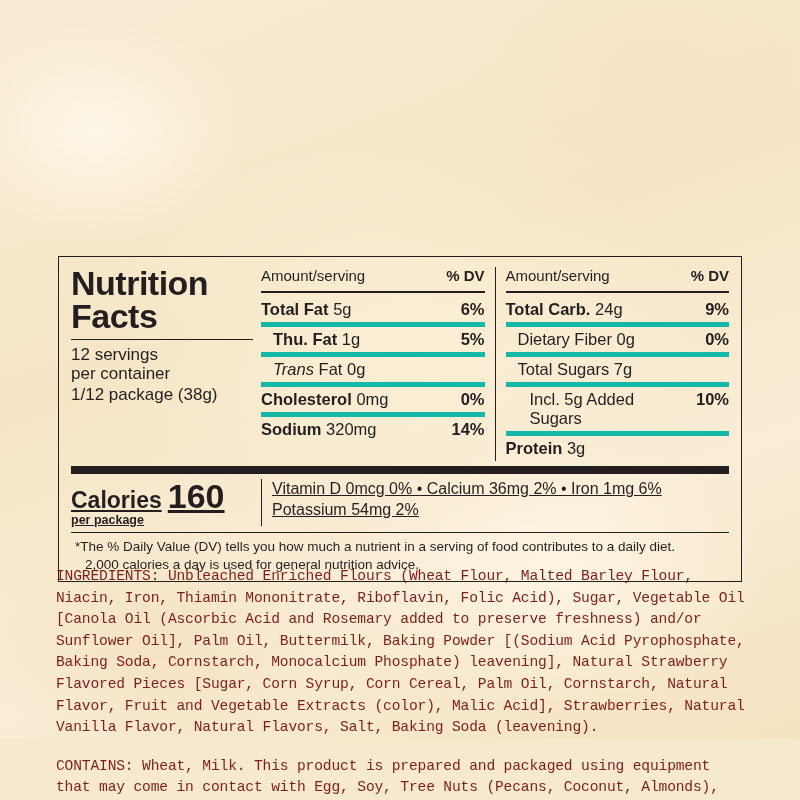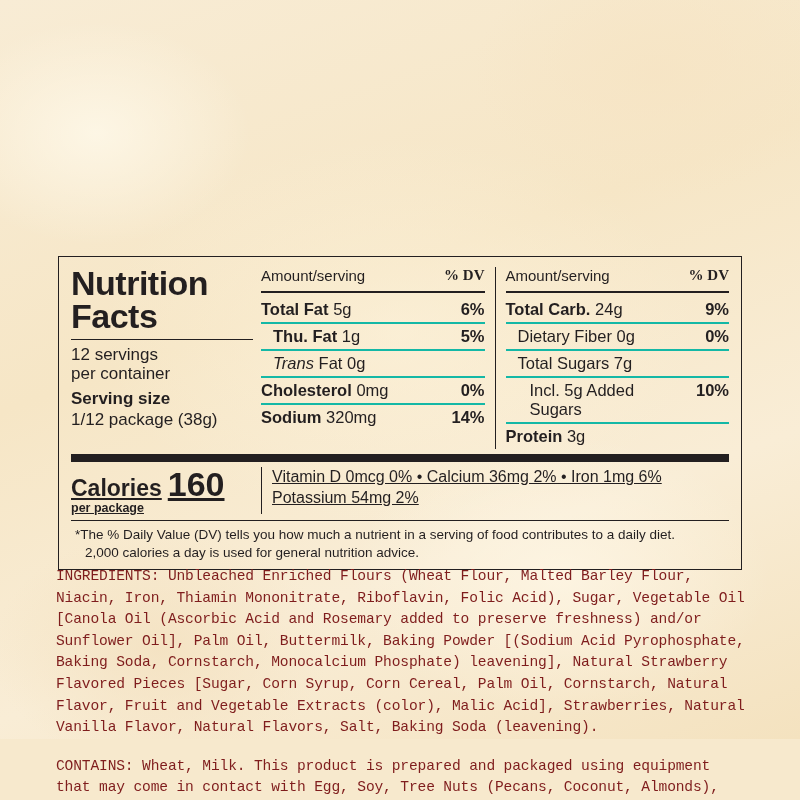--- a/index.html
+++ b/index.html
@@ -129,34 +129,34 @@
   }
   .nf-col.right { padding-left: 10px; }
   .nf-col.left { padding-right: 10px; border-right: 1.5px solid #231f20;}
   .col-head {
     display: flex;
     justify-content: space-between;
     font-size: 15px;
     padding-bottom: 3px;
   }
   .col-head .amt { font-weight: normal; }
-  .col-head .dv { font-weight: bold; font-family: Liberation Serif, serif; }
+  .col-head .dv { font-weight: bold; }
   .nf-row {
     display: flex;
     justify-content: space-between;
     font-size: 16.5px;
     padding: 3px 0 3px 0;
     line-height: 1.15;
   }
   .nf-row .lbl b { font-weight: bold; }
   .nf-row .val { font-weight: bold; white-space: nowrap; padding-left: 8px;}
   .nf-row.indent .lbl { padding-left: 12px; }
   .nf-row.indent2 .lbl { padding-left: 24px; }
   .nf-row .ital { font-style: italic; }
-  .row-sep { border-bottom: 2px solid #14b8a6; gap: 8px; }
+  .row-sep { border-bottom: 5px solid #14b8a6; gap: 8px; }
 
   .calories-band {
     display: flex;
     align-items: stretch;
     text-decoration: underline;
   }
   .cal-left {
     width: 190px;
     padding-right: 8px;
     box-sizing: border-box;
@@ -234,21 +234,20 @@
       <div class="nf-left">
         <div class="nf-title">
           <div>Nutrition</div>
           <div>Facts</div>
         </div>
         <div class="rule-thin"></div>
         <div class="servings">
           <div>12 servings</div>
           <div>per container</div>
         </div>
-        <div class="serving-size">Serving size</div>
         <div class="serving-size-val">1/12 package (38g)</div>
       </div>
 
       <div class="nf-cols">
 
         <div class="nf-col left">
           <div class="col-head">
             <span class="amt">Amount/serving</span>
             <span class="dv">% DV</span>
           </div>

